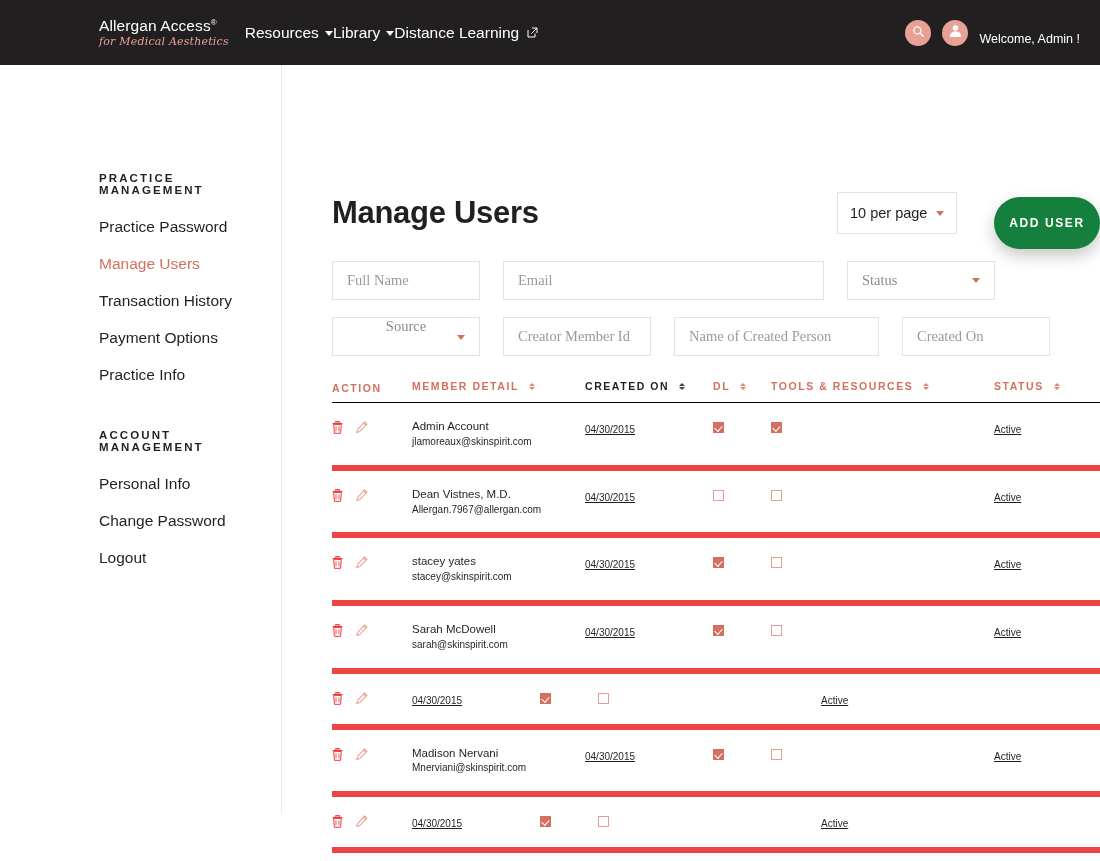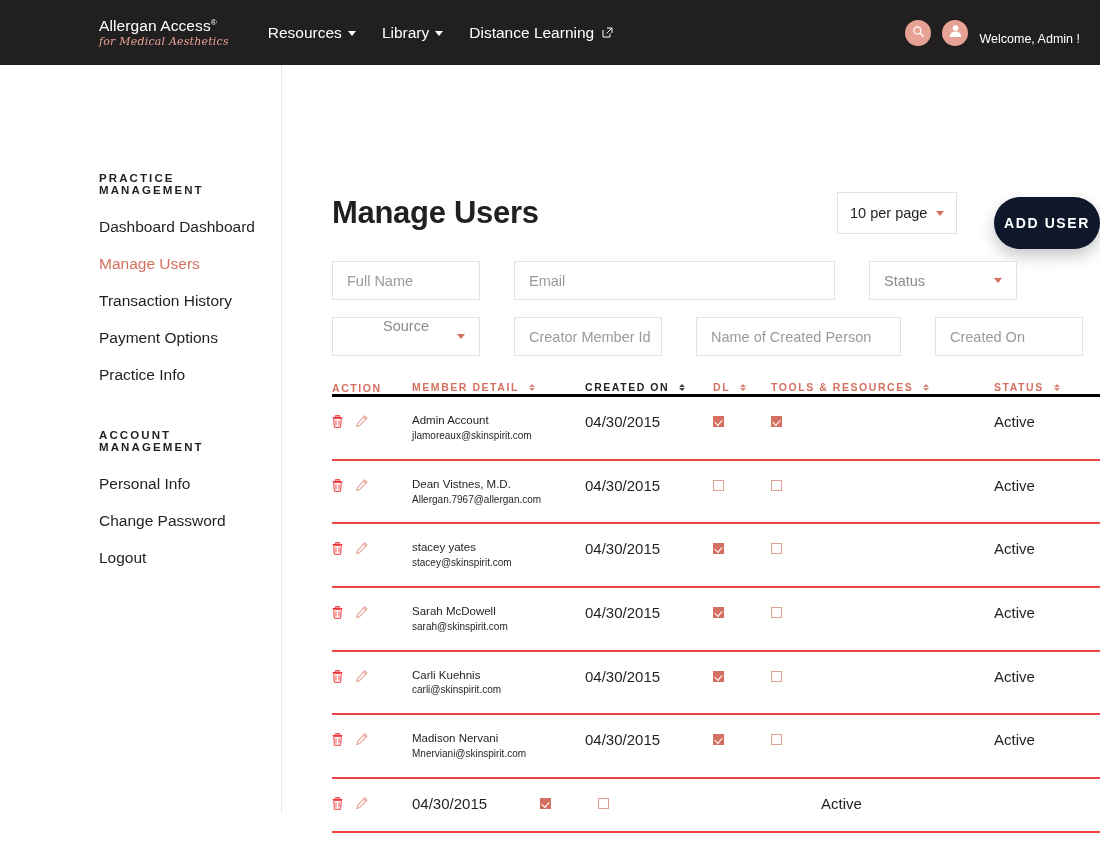--- a/index.html
+++ b/index.html
@@ -36,21 +36,21 @@
   .logo-sub {
     color: #e8a295;
     font-size: 11px;
     font-style: italic;
     font-family: "DejaVu Serif", serif;
     text-align: right;
     margin-top: 2px;
     letter-spacing: .2px;
     white-space: nowrap;
   }
-  .nav-links { display: flex; align-items: center; margin-left: 39px; gap: 26px; }
+  .nav-links { display: flex; align-items: center; margin-left: 16px; }
   .nav-link {
     color: #ffffff;
     font-size: 15.5px;
     display: flex;
     align-items: center;
     gap: 6px;
     cursor: pointer;
     white-space: nowrap;
   }
   .caret-light {
@@ -140,61 +140,61 @@
     border-left: 4.5px solid transparent;
     border-right: 4.5px solid transparent;
     border-top: 5px solid #d4705f;
     display: inline-block;
   }
   .add-user {
     margin-left: 37px;
     width: 106px;
     height: 52px;
     border-radius: 26px;
-    background: #0f172a;
+    background: #15803d;
     color: #ffffff;
-    font-size: 14px;
+    font-size: 12px;
     font-weight: bold;
     letter-spacing: 1.6px;
     display: flex;
     align-items: center;
     justify-content: center;
     border: none;
     cursor: pointer;
     box-shadow: 0 7px 16px rgba(0,0,0,.22);
     flex: none;
     font-family: "Liberation Sans", sans-serif;
     margin-top: 19px;
   }
 
   
   .filters { margin-top: 22px; }
-  .filter-row { display: flex; gap: 34px; margin-bottom: 17px; }
+  .filter-row { display: flex; gap: 23px; margin-bottom: 17px; font-family: Liberation Serif, serif; }
   .fld {
     height: 39px;
     border: 1px solid #e3e3e3;
     background: #fff;
     display: flex;
     align-items: center;
     padding: 0 14px;
     font-size: 14.5px;
     color: #9a9a9a;
     flex: none;
     white-space: nowrap;
     cursor: text;
   }
   .fld.select { cursor: pointer; color: #8b8b8b; }
 
   
   .table { margin-top: 24px; }
   .thead {
     display: flex;
-    align-items: center;
-    padding-bottom: 0;
-    border-bottom: 3px solid #000000;
+    align-items: flex-start;
+    padding-bottom: 8px;
+    border-bottom: 1px solid #000000;
   }
   .th {
     font-size: 10.5px;
     font-weight: bold;
     letter-spacing: 1.55px;
     color: #d4705f;
     display: flex;
     align-items: center;
     gap: 10px;
     cursor: pointer;
@@ -214,21 +214,21 @@
     border-right: 3px solid transparent;
     display: block;
   }
   .sort-ind i.up { border-bottom: 3.5px solid currentColor; }
   .sort-ind i.dn { border-top: 3.5px solid currentColor; }
 
   .row {
     display: flex;
     align-items: flex-start;
     padding: 16px 0 16px;
-    border-bottom: 2px solid #ef4444;
+    border-bottom: 6px solid #ef4444;
     min-height: 54px;
   }
   .c-action  { width: 80px; flex: none; display: flex; gap: 13px; padding-top: 2px; }
   .c-member  { width: 173px; flex: none; }
   .c-created { width: 128px; flex: none; }
   .c-dl      { width: 58px;  flex: none; }
   .c-tools   { width: 223px; flex: none; }
   .c-status  { width: 100px; flex: none; }
 
   .m-name {
@@ -236,21 +236,21 @@
     color: #221f20;
     line-height: 1.38;
     white-space: nowrap;
   }
   .m-email {
     font-size: 10px;
     color: #221f20;
     line-height: 1.38;
     white-space: nowrap;
   }
-  .cell-txt { font-size: 15px; color: #221f20; white-space: nowrap; }
+  .cell-txt { font-size: 10px; color: #221f20; white-space: nowrap; text-decoration: underline; }
 
   .icon-btn { cursor: pointer; display: inline-flex; line-height: 0; }
 
   .cbox {
     width: 11px; height: 11px;
     border: 1px solid #e0a094;
     display: inline-block;
     position: relative;
     cursor: pointer;
     background: #fff;
@@ -316,21 +316,21 @@
     </div>
     <div class="welcome-text">Welcome, Admin !</div>
   </div>
 </div>
 
 <div class="page">
 
   <div class="sidebar">
     <div class="side-head">PRACTICE MANAGEMENT</div>
 
-    <div class="side-item"><span>Dashboard Dashboard</span></div>
+    <div class="side-item"><span>Practice Password</span></div>
     <div class="side-item active"><span>Manage Users</span></div>
     <div class="side-item"><span>Transaction History</span></div>
     <div class="side-item"><span>Payment Options</span></div>
     <div class="side-item"><span>Practice Info</span></div>
 
     <div class="side-head second">ACCOUNT MANAGEMENT</div>
 
     <div class="side-item"><span>Personal Info</span></div>
     <div class="side-item"><span>Change Password</span></div>
     <div class="side-item"><span>Logout</span></div>
@@ -540,24 +540,20 @@
                     <line x1="7" y1="5.4" x2="7" y2="10.4" stroke="#f03b3b" stroke-width="0.9"></line>
                   </svg></span>
               </span>
               <span class="icon-btn">
                 <span><svg width="12" height="13" viewBox="0 0 12 13">
                     <path d="M8.6,0.8 L11,3.2 L3.8,10.4 L0.7,11.5 L1.8,8.4 Z" fill="none" stroke="#e8a295" stroke-width="1.1" stroke-linejoin="round"></path>
                     <line x1="7.4" y1="2" x2="9.8" y2="4.4" stroke="#e8a295" stroke-width="1.1"></line>
                   </svg></span>
               </span>
             </div>
-            <div class="c-member">
-              <div class="m-name">Carli Kuehnis</div>
-              <div class="m-email">carli@skinspirit.com</div>
-            </div>
             <div class="c-created"><span class="cell-txt">04/30/2015</span></div>
             <div class="c-dl"><span class="cbox on"></span></div>
             <div class="c-tools"><span class="cbox"></span></div>
             <div class="c-status"><span class="cell-txt">Active</span></div>
           </div>
           <div class="row">
             <div class="c-action">
               <span class="icon-btn">
                 <span><svg width="11" height="13" viewBox="0 0 11 13">
                     <rect x="3.3" y="0.4" width="4.4" height="1.6" rx="0.4" fill="none" stroke="#f03b3b" stroke-width="1"></rect>

